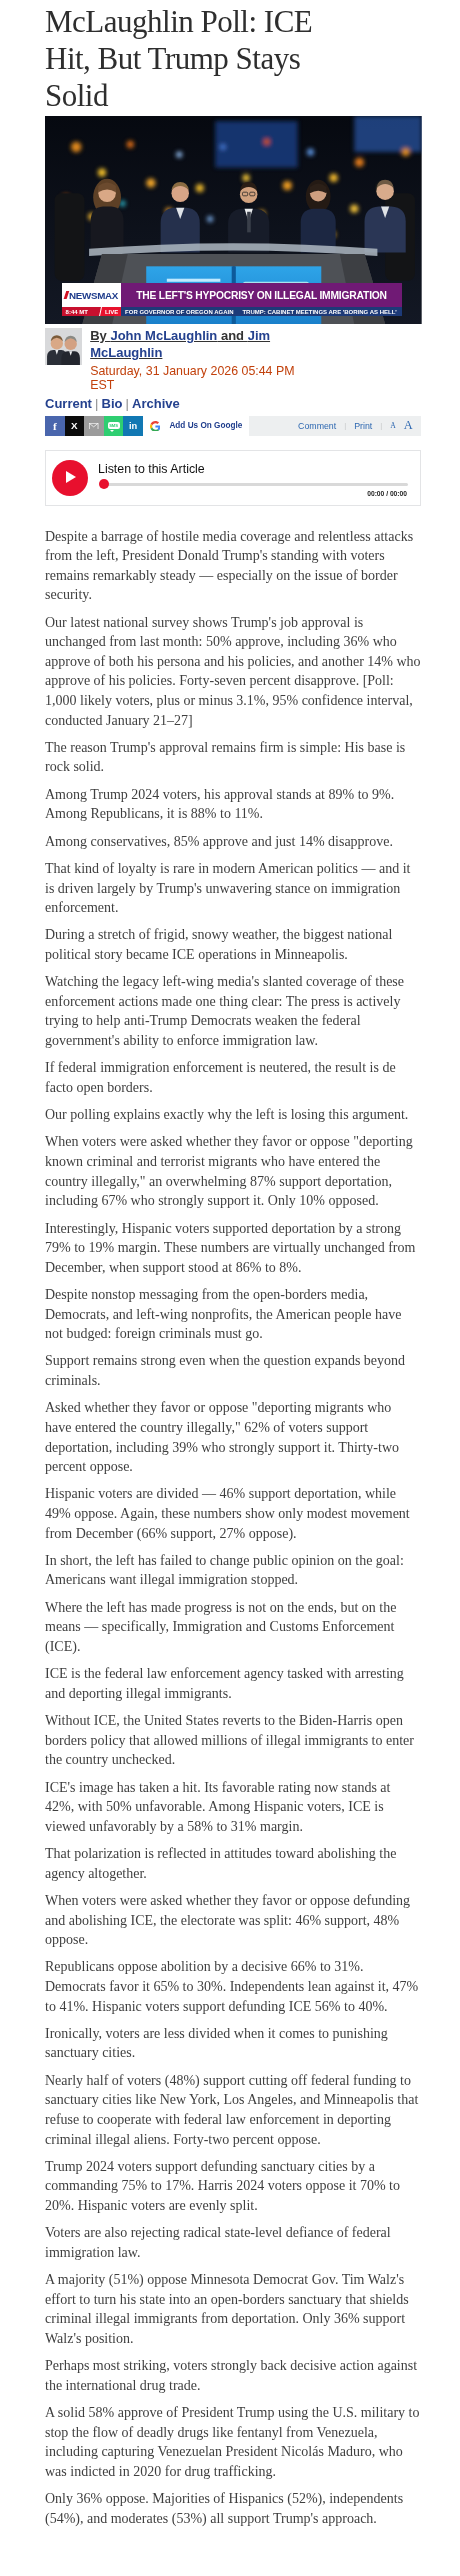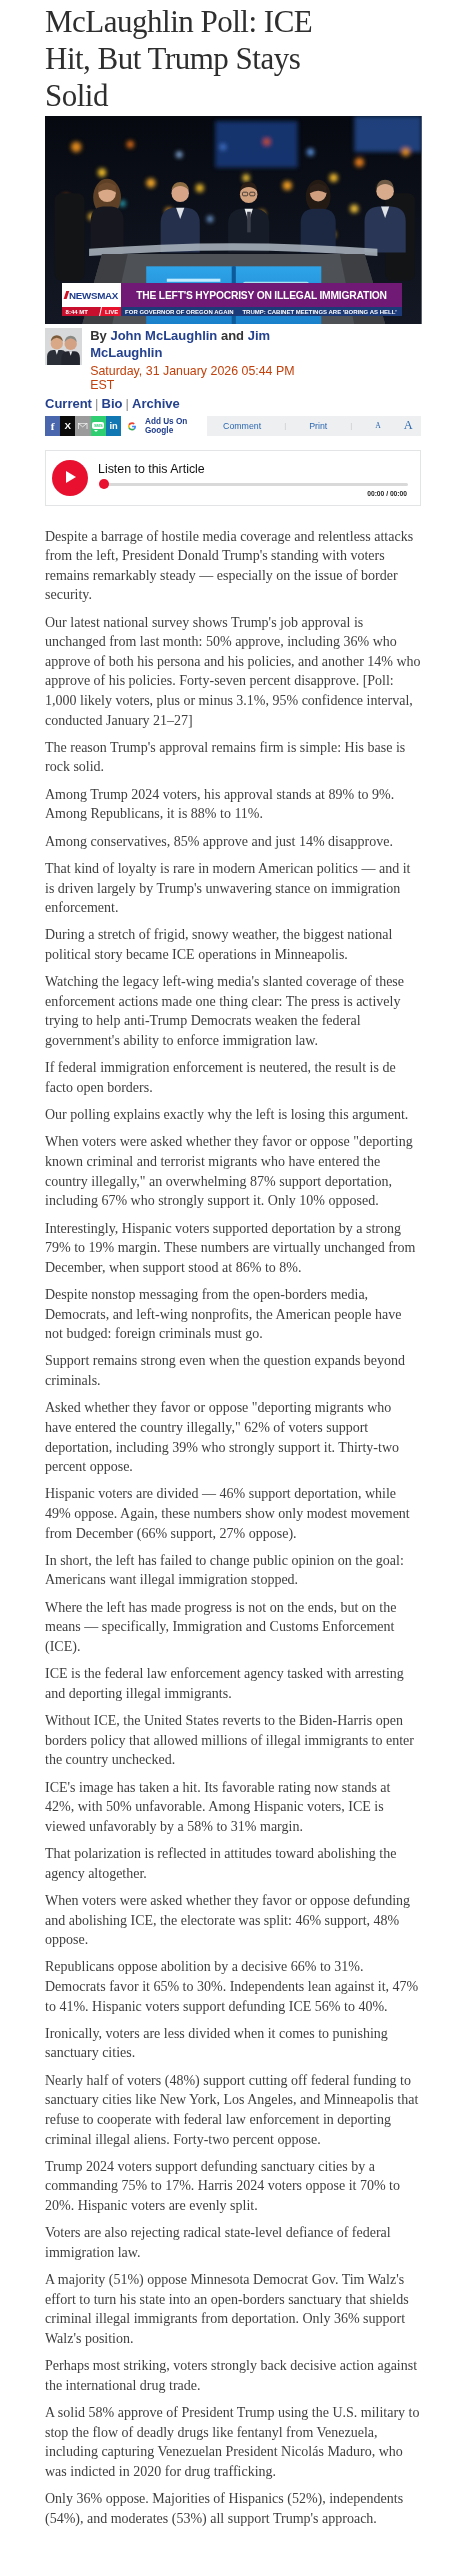--- a/index.html
+++ b/index.html
@@ -25,39 +25,39 @@
   .live-label{margin-left:auto;background:#e8112d;padding:0 3.6px;height:100%;display:flex;align-items:center;border-left:1.5px solid #ffffff;transform:skewX(-12deg);margin-right:-1px;}
   .live-label span{transform:skewX(12deg);}
   .chy-ticker{flex:1;background:#1d3a78;display:flex;align-items:center;overflow:hidden;white-space:nowrap;}
   .ticker-left{padding-left:4.1px;}
   .ticker-right{margin-left:auto;padding-right:5.2px;}
 
   
   .byline{display:flex;margin-top:4.1px;}
   .avatar{width:37px;height:37px;flex:none;}
   .byline-text{margin-left:8.2px;width:206px;}
-  .byline-names{font-weight:700;font-size:13px;line-height:16.5px;color:#333;}
+  .byline-names{font-weight:700;font-size:13px;line-height:16.5px;color:#333;text-decoration:underline;}
   .byline-names .author{color:#24418e;cursor:pointer;}
   .byline-date{margin-top:2.6px;font-size:12.4px;line-height:14.4px;color:#c2410c;width:205px;}
   .cba{margin-top:3.1px;font-weight:700;font-size:13px;color:#24418e;}
   .cba .sep{color:#8a8a8a;font-weight:400;padding:0 3.1px;}
   .cba span[data-name$="link"]{cursor:pointer;}
 
   
   .share-bar{margin-top:5.2px;display:flex;height:20px;align-items:stretch;}
   .sicon{width:19.6px;display:flex;align-items:center;justify-content:center;cursor:pointer;color:#fff;}
   .ic-facebook{background:#4a66ad;font-weight:700;font-size:11.3px;font-family:"Liberation Serif",serif;}
   .ic-x{background:#0b0b0b;font-weight:700;font-size:9.8px;}
   .ic-email{background:#9b9b9b;}
   .ic-sms{background:#2ece71;}
   .sms-bubble{background:#fff;border-radius:2.1px;padding:1px 1.5px;font-size:4.1px;font-weight:700;color:#2ece71;position:relative;}
   .sms-bubble:after{content:"";position:absolute;left:2.1px;bottom:-2.1px;border-left:2.1px solid transparent;border-right:2.1px solid transparent;border-top:2.1px solid #fff;}
   .ic-linkedin{background:#1178b3;font-weight:700;font-size:9.3px;}
   .google-link{display:flex;align-items:center;gap:9px;padding:0 7.2px 0 6.7px;background:#fff;font-weight:700;font-size:8.2px;color:#1e3c8c;cursor:pointer;}
-  .share-right{flex:1;background:#edeff0;display:flex;align-items:center;justify-content:flex-end;padding-right:8.2px;font-size:8.8px;color:#2e68b1;gap:23px;padding-left:16px;}
+  .share-right{flex:1;background:#edeff0;display:flex;align-items:center;justify-content:flex-end;padding-right:8.2px;font-size:8.8px;color:#2e68b1;gap:8px;padding-left:16px;}
   .share-right .sep{color:#c6c8ca;font-size:7.7px;}
   .share-right span[data-name$="button"],.share-right span[data-name$="control"]{cursor:pointer;}
   .font-a-small{font-family:"Liberation Serif",serif;font-size:7.7px;}
   .font-a-large{font-family:"Liberation Serif",serif;font-size:12.4px;}
 
   
   .listen{margin-top:14px;border:0.5px solid #e3e4e6;height:54px;position:relative;}
   .play-btn{position:absolute;left:6.2px;top:8.8px;width:36px;height:36px;border-radius:50%;background:#e8102e;cursor:pointer;}
   .play-tri{position:absolute;left:14px;top:11.3px;width:0;height:0;border-left:10.8px solid #fff;border-top:6.7px solid transparent;border-bottom:6.7px solid transparent;}
   .listen-title{position:absolute;left:52px;top:10.8px;font-size:12.4px;color:#111;}

